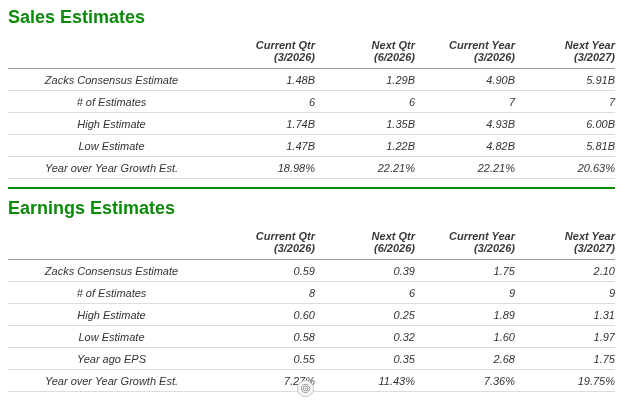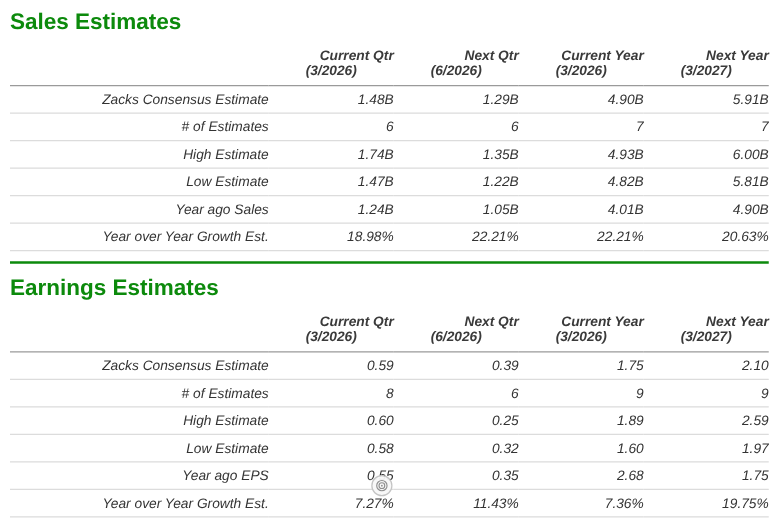--- a/index.html
+++ b/index.html
@@ -29,28 +29,28 @@
   table.est col.c-val { width: 100px; }
   table.est th {
     font-weight: bold;
     text-align: right;
     vertical-align: bottom;
     color: #3a3a3a;
     padding: 6px 0 5px 0;
     line-height: 12px;
     border-bottom: 1px solid #9a9a9a;
   }
-  table.est th .col-sub { font-weight: bold; text-align: center; }
+  table.est th .col-sub { font-weight: bold; }
   table.est td {
     padding: 4.5px 0;
     border-bottom: 1px solid #dcdcdc;
     line-height: 12px;
     white-space: nowrap;
   }
-  table.est td.label { text-align: right; color: #333; }
+  table.est td.label { text-align: center; color: #333; }
   table.est td.val { text-align: right; color: #333; }
   .divider {
     border: none;
     border-top: 2px solid #0c8a0c;
     margin: 8px 0 2px 0;
   }
   .watermark-badge {
     position: absolute;
     left: 297px; top: 380px;
     width: 17px; height: 17px;
@@ -122,27 +122,20 @@
             <td class="val">6.00B</td>
           </tr>
           <tr>
             <td class="label">Low Estimate</td>
             <td class="val">1.47B</td>
             <td class="val">1.22B</td>
             <td class="val">4.82B</td>
             <td class="val">5.81B</td>
           </tr>
           <tr>
-            <td class="label">Year ago Sales</td>
-            <td class="val">1.24B</td>
-            <td class="val">1.05B</td>
-            <td class="val">4.01B</td>
-            <td class="val">4.90B</td>
-          </tr>
-          <tr>
             <td class="label">Year over Year Growth Est.</td>
             <td class="val">18.98%</td>
             <td class="val">22.21%</td>
             <td class="val">22.21%</td>
             <td class="val">20.63%</td>
           </tr>
         </tbody>
     </table>
   </div>
 
@@ -192,21 +185,21 @@
             <td class="val">8</td>
             <td class="val">6</td>
             <td class="val">9</td>
             <td class="val">9</td>
           </tr>
           <tr>
             <td class="label">High Estimate</td>
             <td class="val">0.60</td>
             <td class="val">0.25</td>
             <td class="val">1.89</td>
-            <td class="val">2.59</td>
+            <td class="val">1.31</td>
           </tr>
           <tr>
             <td class="label">Low Estimate</td>
             <td class="val">0.58</td>
             <td class="val">0.32</td>
             <td class="val">1.60</td>
             <td class="val">1.97</td>
           </tr>
           <tr>
             <td class="label">Year ago EPS</td>

